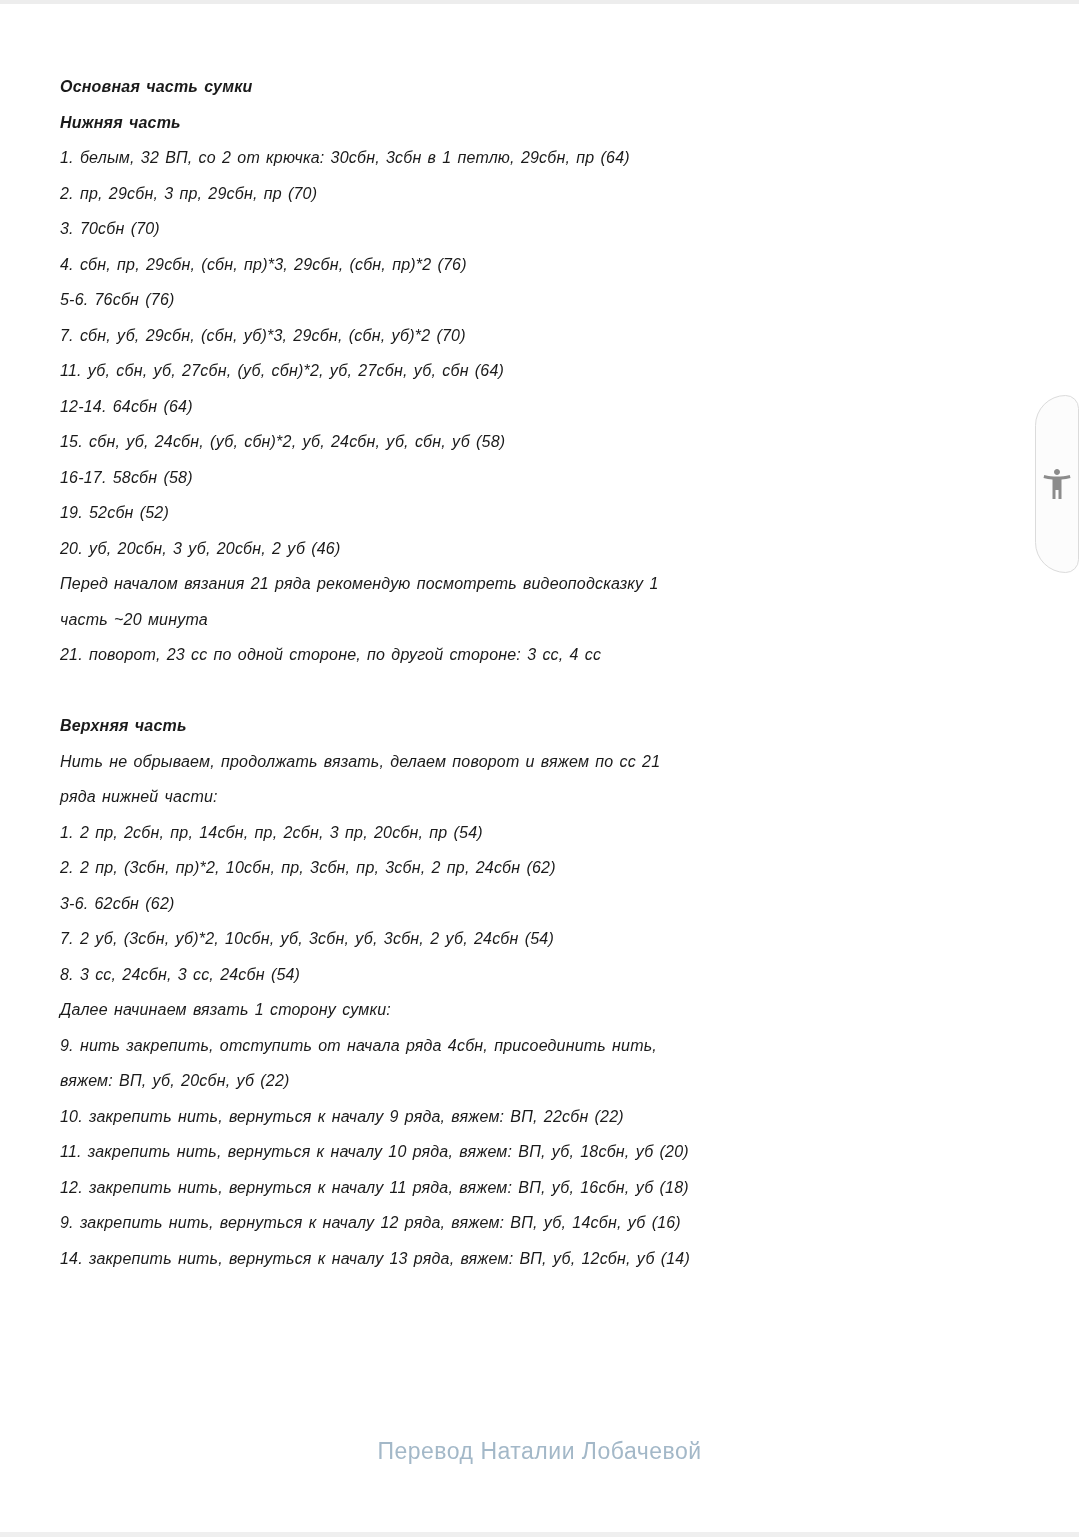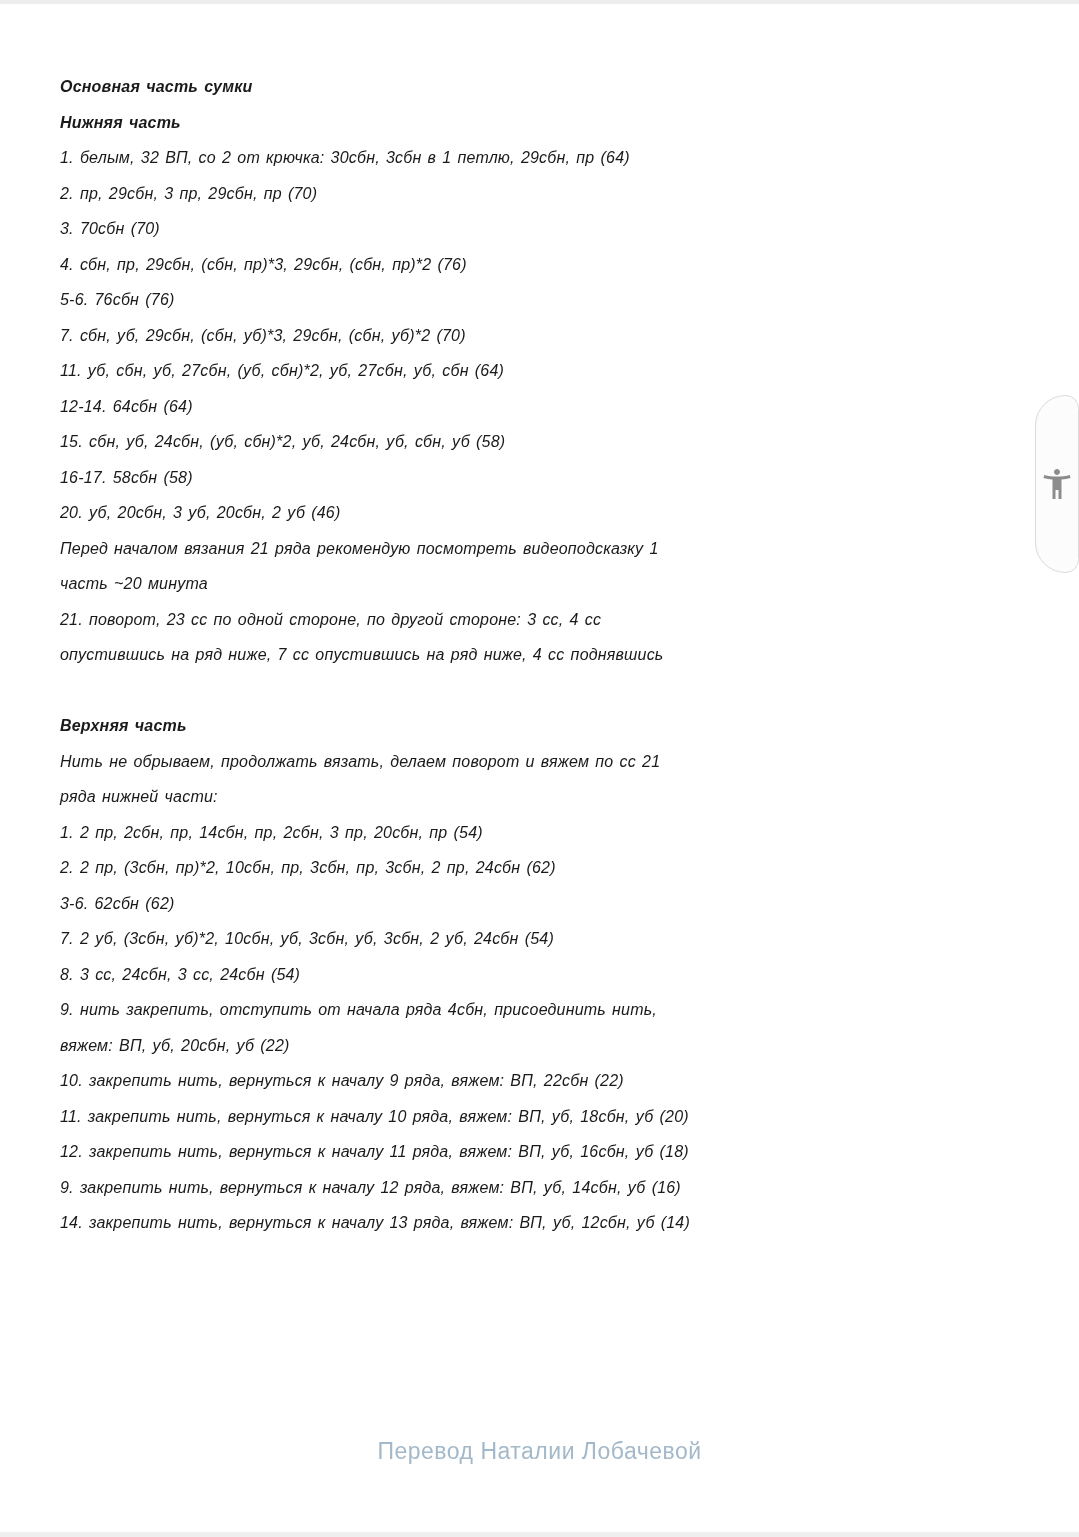--- a/index.html
+++ b/index.html
@@ -85,34 +85,35 @@
     <div class="line">1. белым, 32 ВП, со 2 от крючка: 30сбн, 3сбн в 1 петлю, 29сбн, пр (64)</div>
     <div class="line">2. пр, 29сбн, 3 пр, 29сбн, пр (70)</div>
     <div class="line">3. 70сбн (70)</div>
     <div class="line">4. сбн, пр, 29сбн, (сбн, пр)*3, 29сбн, (сбн, пр)*2 (76)</div>
     <div class="line">5-6. 76сбн (76)</div>
     <div class="line">7. сбн, уб, 29сбн, (сбн, уб)*3, 29сбн, (сбн, уб)*2 (70)</div>
     <div class="line">11. уб, сбн, уб, 27сбн, (уб, сбн)*2, уб, 27сбн, уб, сбн (64)</div>
     <div class="line">12-14. 64сбн (64)</div>
     <div class="line">15. сбн, уб, 24сбн, (уб, сбн)*2, уб, 24сбн, уб, сбн, уб (58)</div>
     <div class="line">16-17. 58сбн (58)</div>
+    <div class="line">19. 52сбн (52)</div>
     <div class="line">20. уб, 20сбн, 3 уб, 20сбн, 2 уб (46)</div>
     <div class="line">Перед началом вязания 21 ряда рекомендую посмотреть видеоподсказку 1</div>
     <div class="line">часть ~20 минута</div>
     <div class="line">21. поворот, 23 сс по одной стороне, по другой стороне: 3 сс, 4 сс</div>
-    <div class="line">опустившись на ряд ниже, 7 сс опустившись на ряд ниже, 4 сс поднявшись</div>
     <div class="line"></div>
     <div class="line bold">Верхняя часть</div>
     <div class="line">Нить не обрываем, продолжать вязать, делаем поворот и вяжем по сс 21</div>
     <div class="line">ряда нижней части:</div>
     <div class="line">1. 2 пр, 2сбн, пр, 14сбн, пр, 2сбн, 3 пр, 20сбн, пр (54)</div>
     <div class="line">2. 2 пр, (3сбн, пр)*2, 10сбн, пр, 3сбн, пр, 3сбн, 2 пр, 24сбн (62)</div>
     <div class="line">3-6. 62сбн (62)</div>
     <div class="line">7. 2 уб, (3сбн, уб)*2, 10сбн, уб, 3сбн, уб, 3сбн, 2 уб, 24сбн (54)</div>
     <div class="line">8. 3 сс, 24сбн, 3 сс, 24сбн (54)</div>
+    <div class="line">Далее начинаем вязать 1 сторону сумки:</div>
     <div class="line">9. нить закрепить, отступить от начала ряда 4сбн, присоединить нить,</div>
     <div class="line">вяжем: ВП, уб, 20сбн, уб (22)</div>
     <div class="line">10. закрепить нить, вернуться к началу 9 ряда, вяжем: ВП, 22сбн (22)</div>
     <div class="line">11. закрепить нить, вернуться к началу 10 ряда, вяжем: ВП, уб, 18сбн, уб (20)</div>
     <div class="line">12. закрепить нить, вернуться к началу 11 ряда, вяжем: ВП, уб, 16сбн, уб (18)</div>
     <div class="line">9. закрепить нить, вернуться к началу 12 ряда, вяжем: ВП, уб, 14сбн, уб (16)</div>
     <div class="line">14. закрепить нить, вернуться к началу 13 ряда, вяжем: ВП, уб, 12сбн, уб (14)</div>
   </div>
 
 <div class="footer-credit">Перевод Наталии Лобачевой</div>

